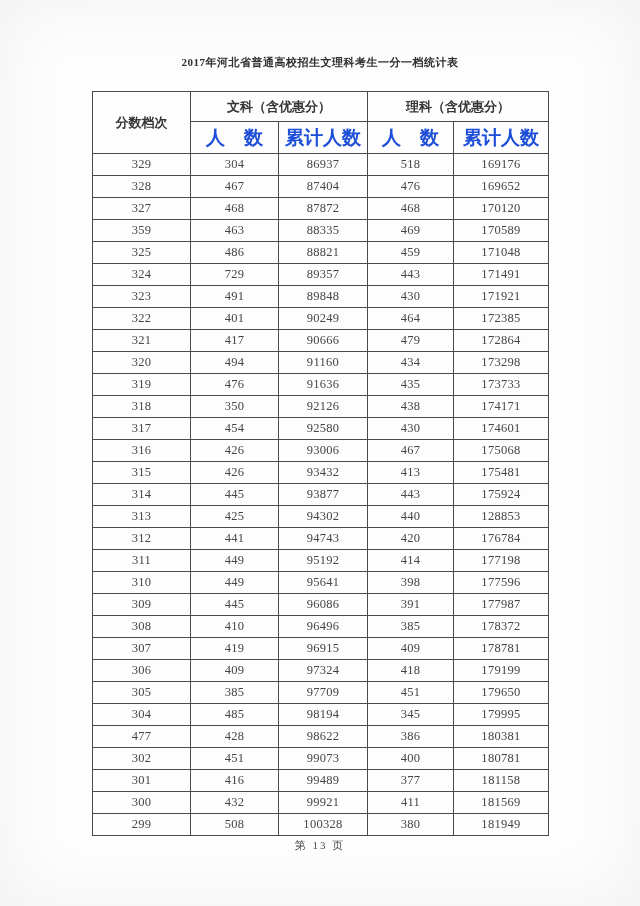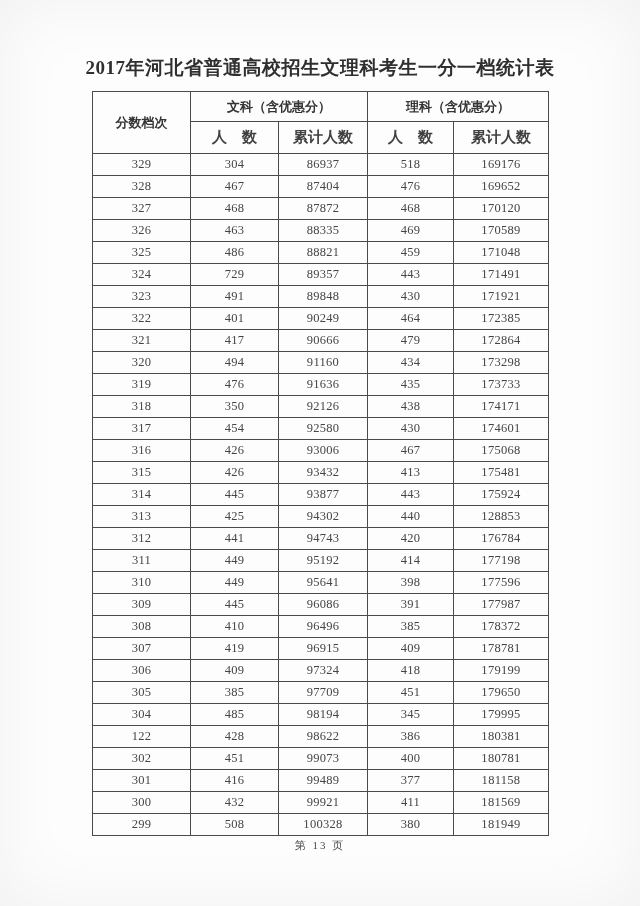--- a/index.html
+++ b/index.html
@@ -22,21 +22,21 @@
     background: #fdfdfd;
     box-shadow: inset 0 0 70px rgba(0,0,0,0.05);
   }
   .doc-title {
     position: absolute;
     top: 55px;
     left: 0;
     width: 100%;
     margin: 0;
     text-align: center;
-    font-size: 19px;
+    font-size: 11px;
     font-weight: bold;
     color: #2f2f2f;
     letter-spacing: 0.5px;
   }
   table.score-table {
     position: absolute;
     left: 92px;
     top: 91px;
     width: 456px;
     border-collapse: collapse;
@@ -52,23 +52,23 @@
   }
   .score-table thead tr.group-row th {
     height: 29px;
     font-size: 13px;
     font-weight: bold;
     color: #353535;
     margin-left: 40px;
   }
   .score-table thead tr.sub-row th {
     height: 31px;
-    font-size: 15px;
+    font-size: 19px;
     font-weight: bold;
-    color: #404040;
+    color: #1d4ed8;
   }
   .score-table tbody td {
     height: 21px;
     font-size: 12.5px;
     color: #454545;
     letter-spacing: 0.3px;
   }
   .page-footer {
     position: absolute;
     top: 838px;
@@ -124,21 +124,21 @@
           <td>169652</td>
         </tr>
         <tr>
           <td>327</td>
           <td>468</td>
           <td>87872</td>
           <td>468</td>
           <td>170120</td>
         </tr>
         <tr>
-          <td>326</td>
+          <td>359</td>
           <td>463</td>
           <td>88335</td>
           <td>469</td>
           <td>170589</td>
         </tr>
         <tr>
           <td>325</td>
           <td>486</td>
           <td>88821</td>
           <td>459</td>
@@ -285,21 +285,21 @@
           <td>179650</td>
         </tr>
         <tr>
           <td>304</td>
           <td>485</td>
           <td>98194</td>
           <td>345</td>
           <td>179995</td>
         </tr>
         <tr>
-          <td>122</td>
+          <td>477</td>
           <td>428</td>
           <td>98622</td>
           <td>386</td>
           <td>180381</td>
         </tr>
         <tr>
           <td>302</td>
           <td>451</td>
           <td>99073</td>
           <td>400</td>

